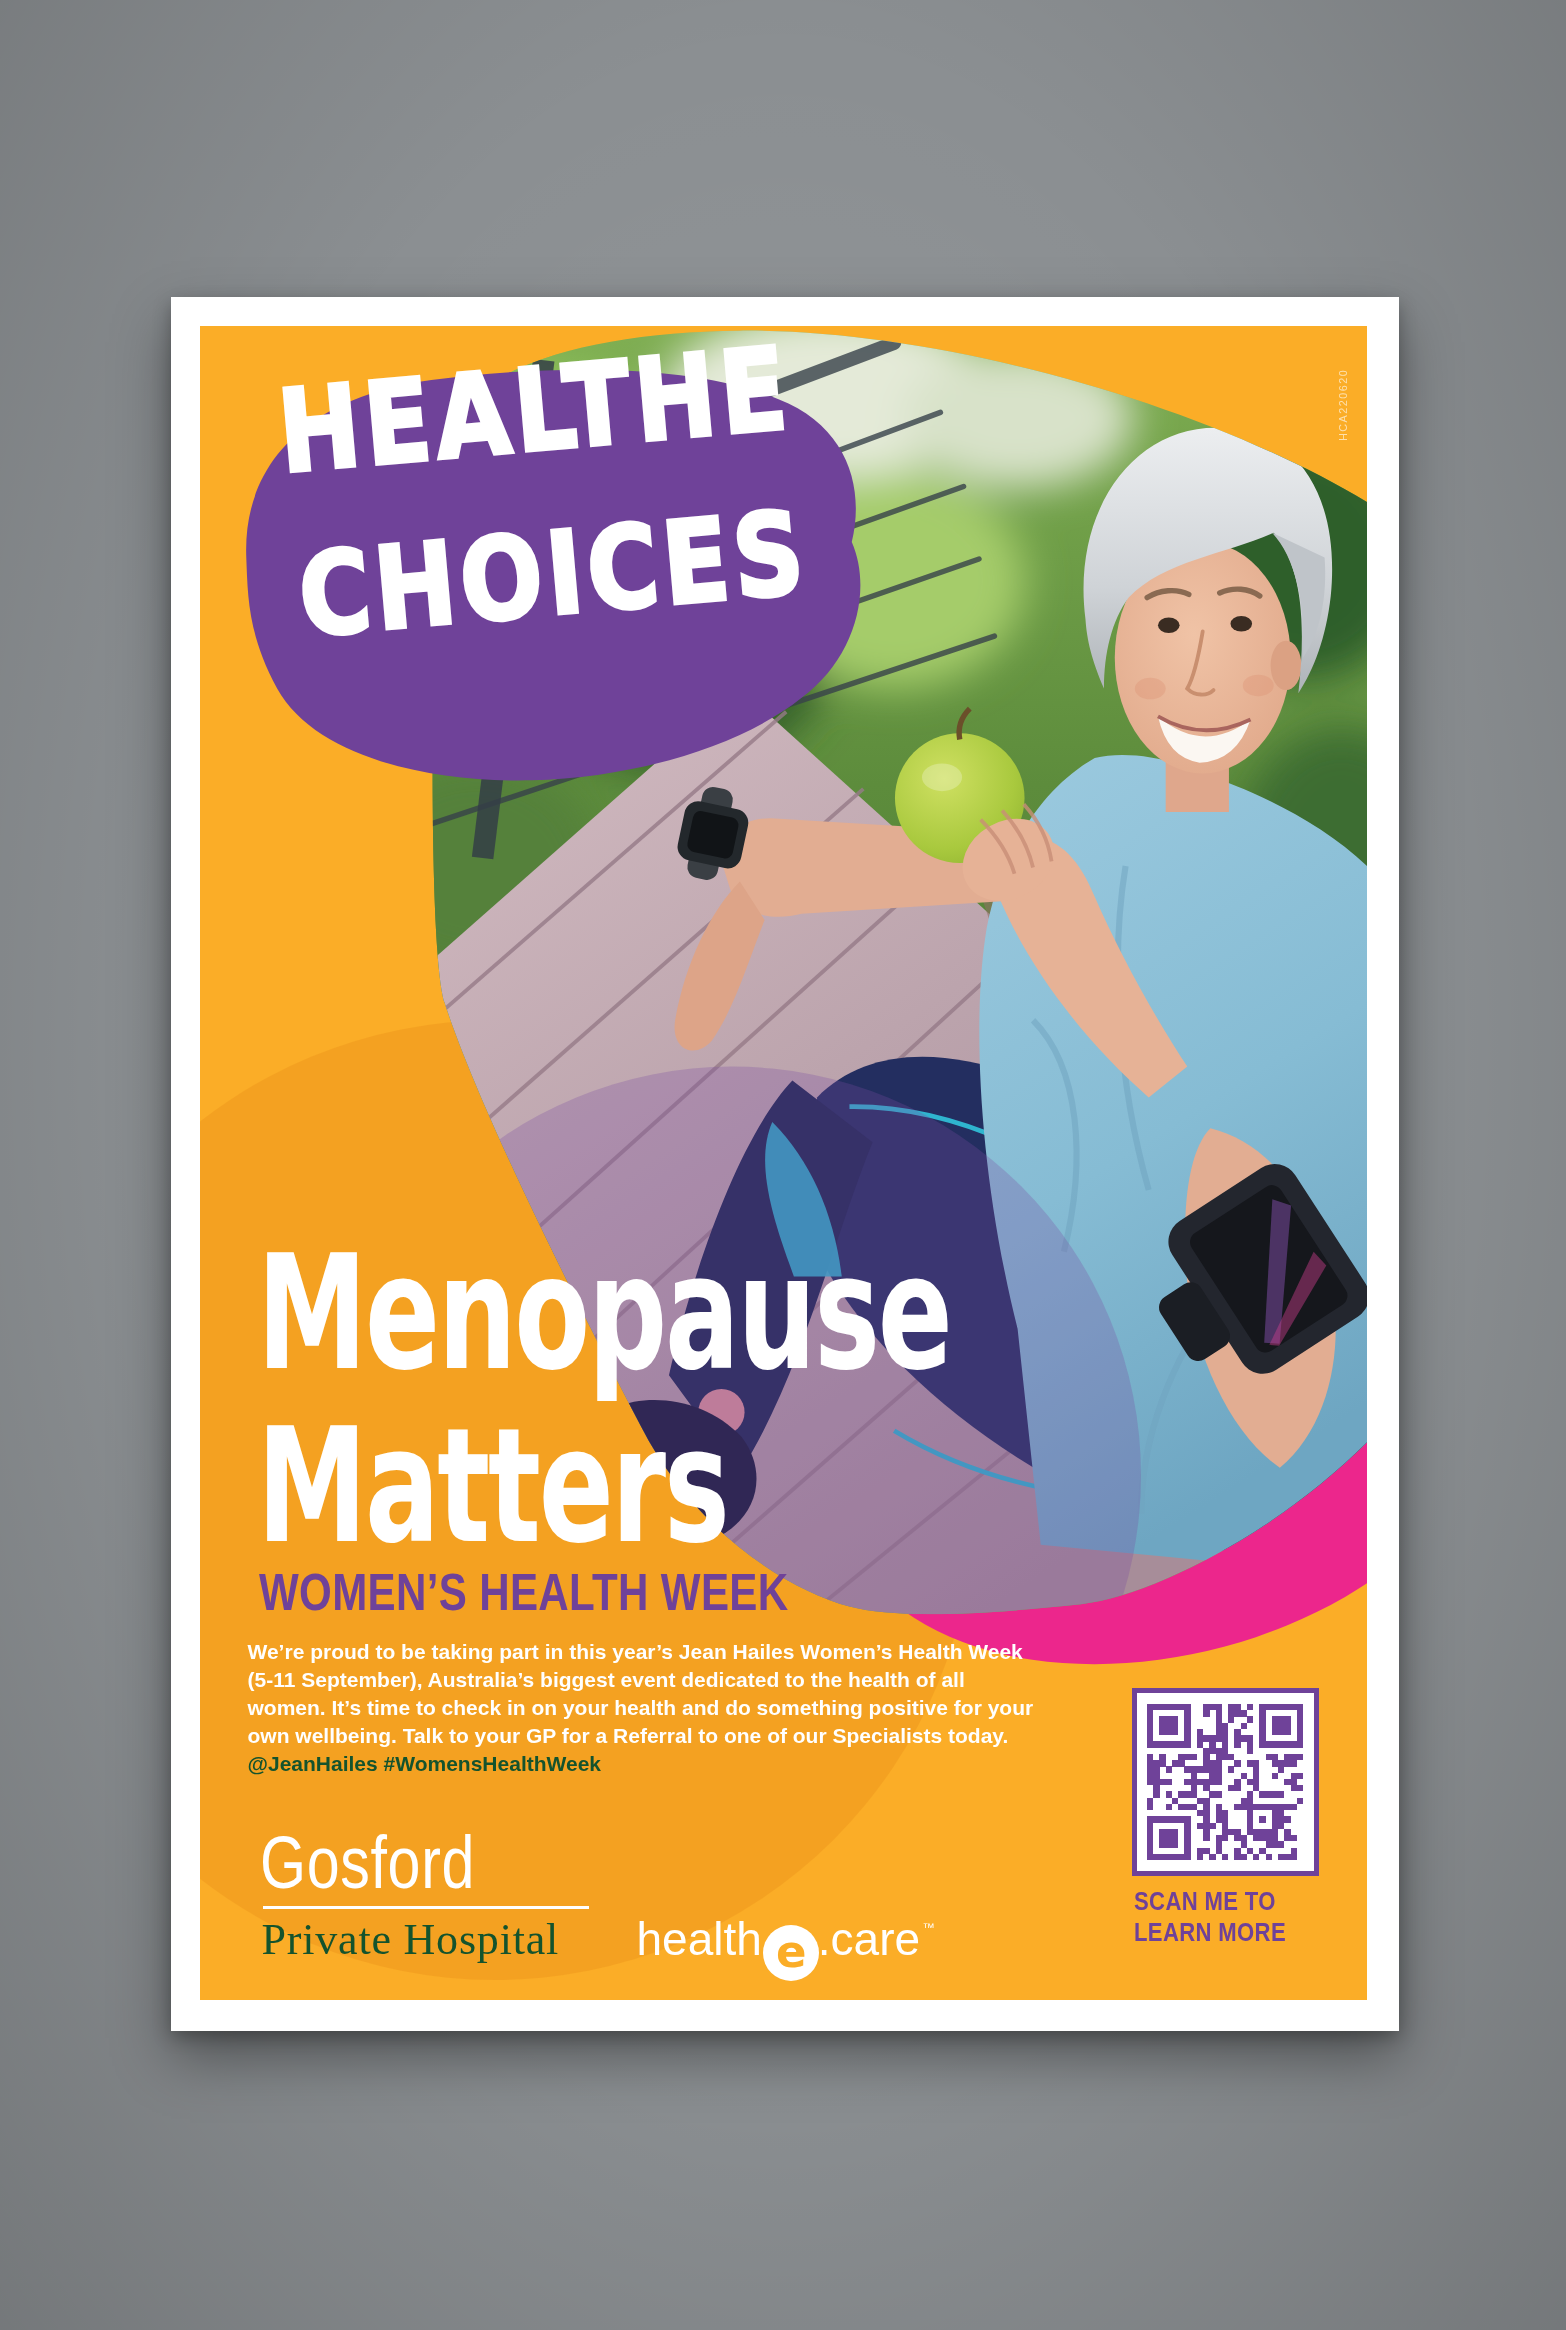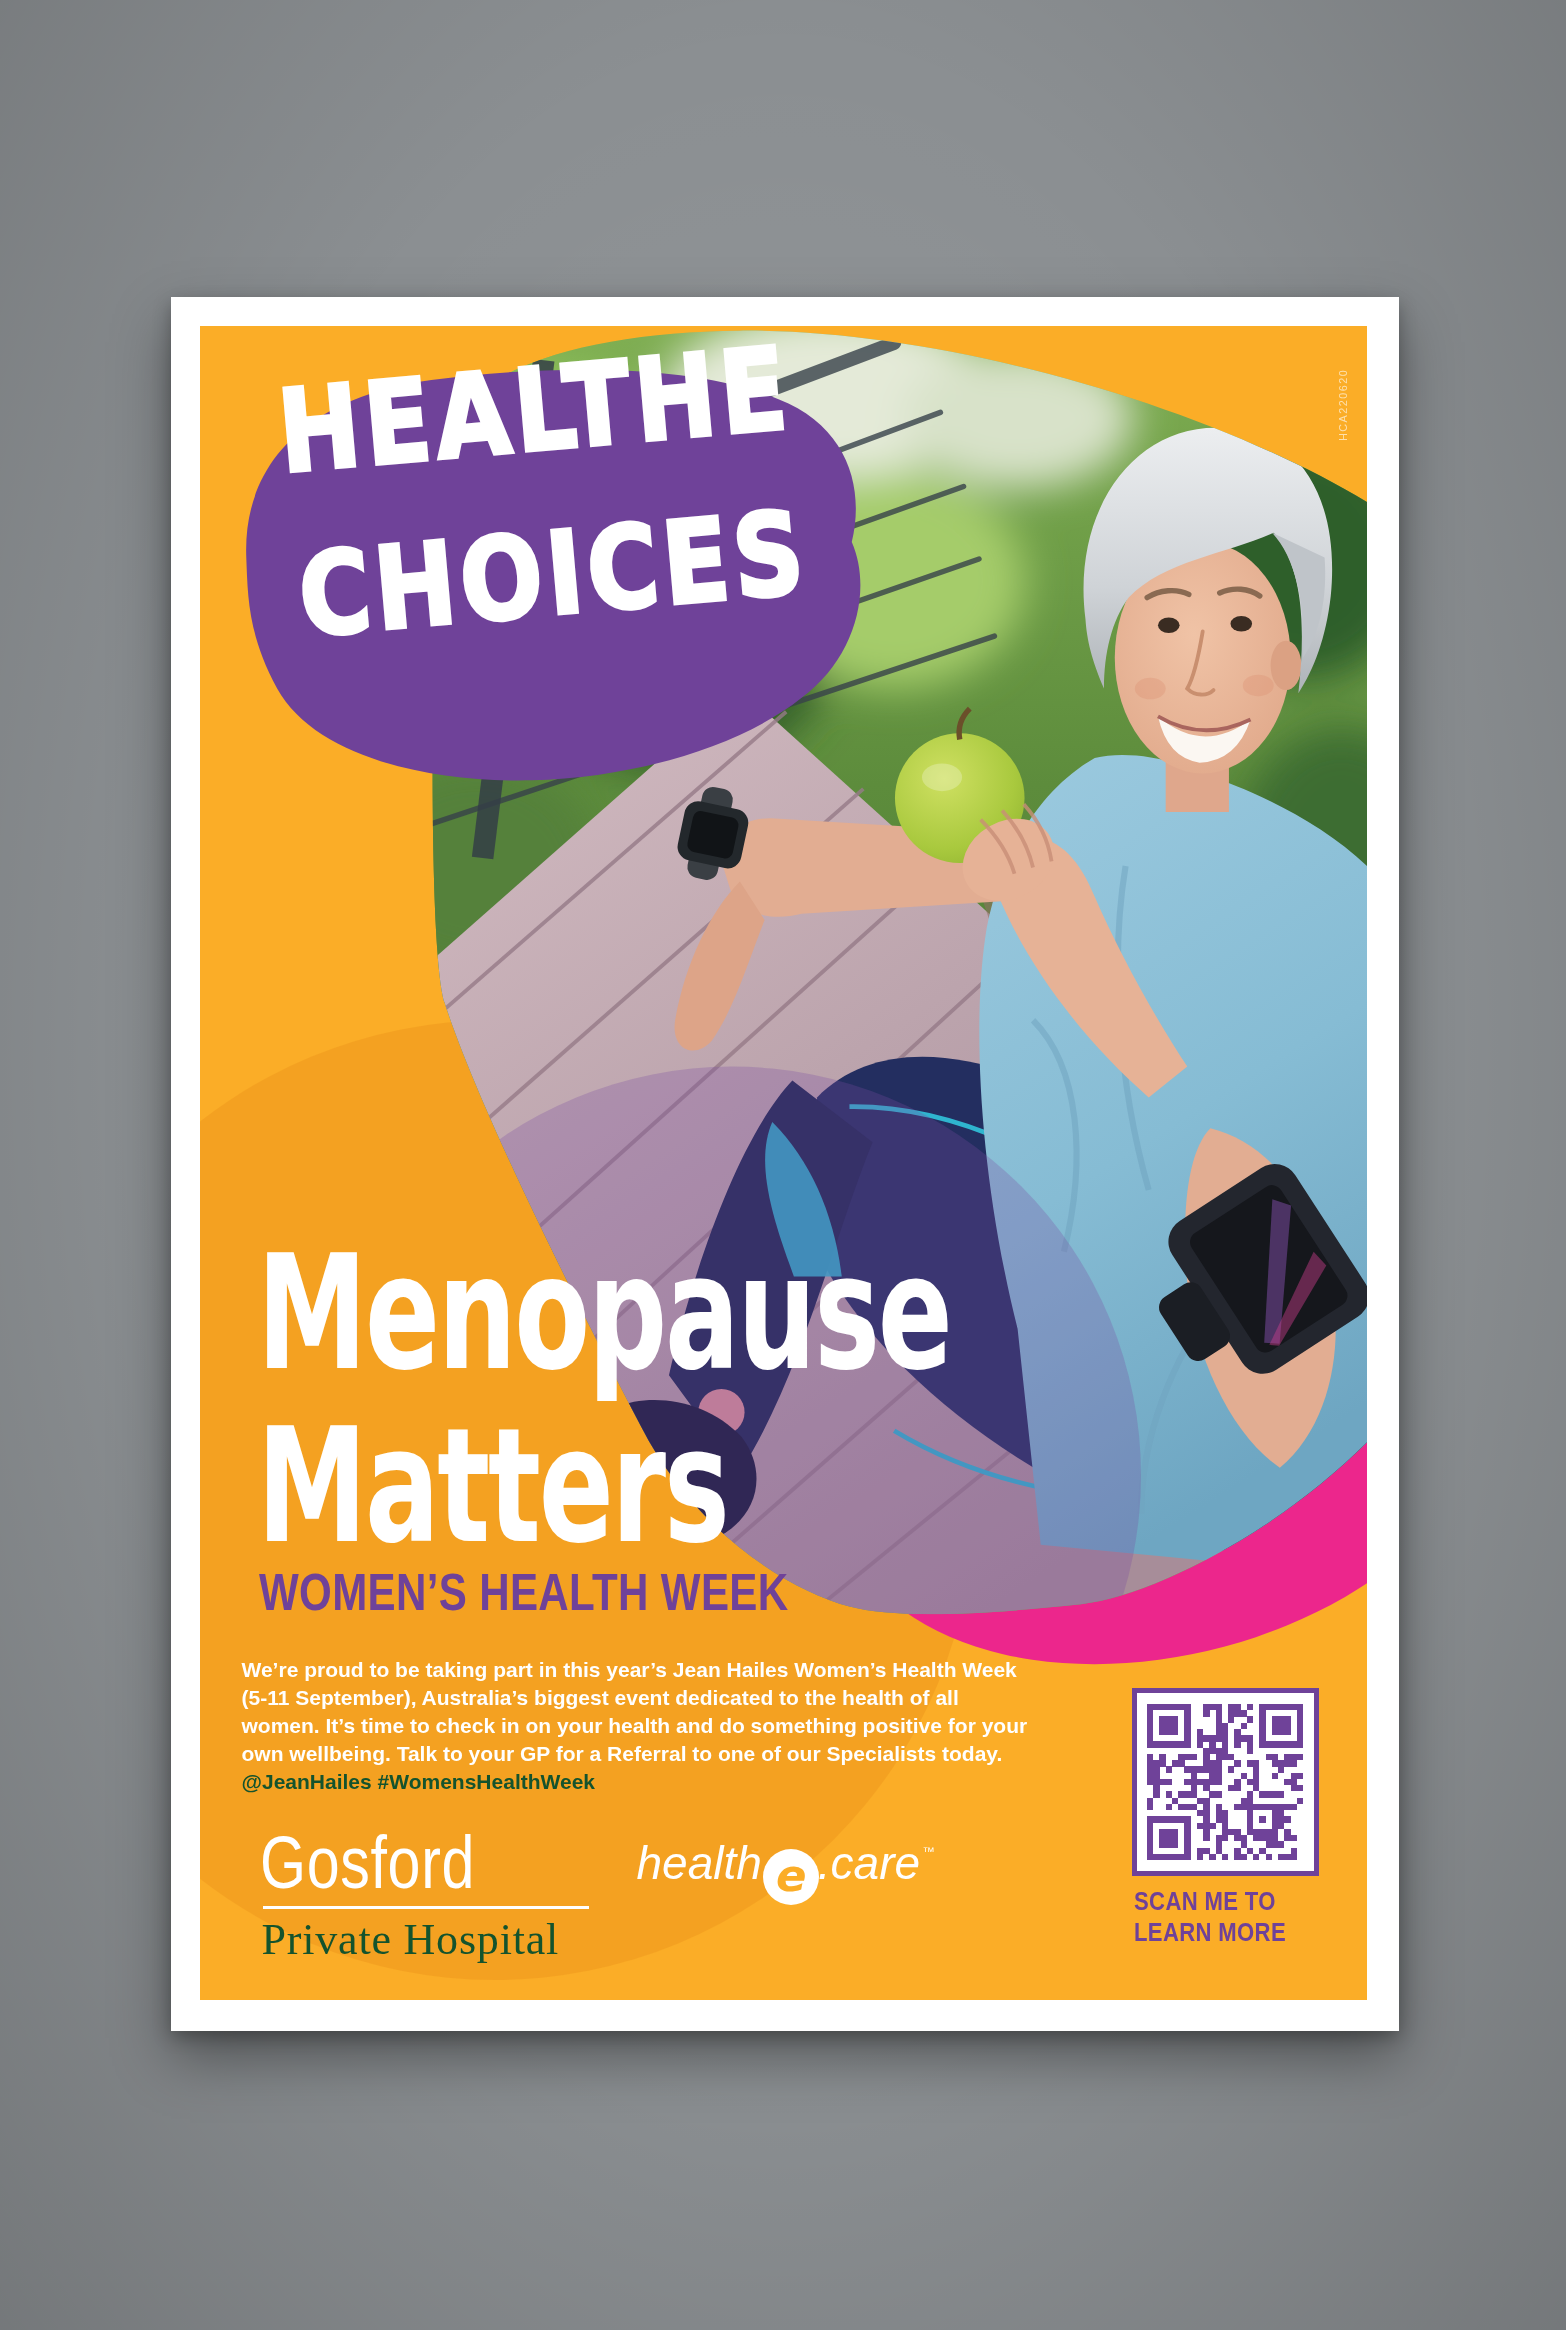--- a/index.html
+++ b/index.html
@@ -33,30 +33,30 @@
     font-size:10.8px;letter-spacing:1.5px;writing-mode:vertical-rl;transform:rotate(180deg);
     font-family:"Liberation Sans",sans-serif;}
 
   .headline{left:57px;top:901px;color:#ffffff;font-family:"DejaVu Sans",sans-serif;font-weight:bold;
     font-size:158px;line-height:173px;letter-spacing:-3.1px;transform:scaleX(.70);transform-origin:left top;white-space:nowrap;}
   .headline span{display:block;}
 
   .subhead{left:59px;top:1236px;color:#6F4299;font-weight:bold;font-size:52px;letter-spacing:0.4px;
     transform:scaleX(.81);transform-origin:left top;white-space:nowrap;}
 
-  .bodytext{left:42px;top:1312px;color:#ffffff;font-weight:bold;font-size:21px;line-height:28px;
-    white-space:pre;margin-top:18px;}
+  .bodytext{left:48px;top:1312px;color:#ffffff;font-weight:bold;font-size:21px;line-height:28px;
+    white-space:pre;}
   .hashtag{color:#14532d;font-weight:bold;font-size:21px;line-height:28px;margin:0;}
 
   .gosford{left:60px;top:1494px;color:#fff;font-size:74px;font-weight:400;letter-spacing:0.8px;
     transform:scaleX(.80);transform-origin:left top;white-space:nowrap;}
   .gosford-rule{left:63px;top:1580px;width:326px;height:3.1px;background:#ffffff;}
   .private{left:62px;top:1588px;color:#14532d;font-size:44px;font-weight:400;letter-spacing:0.8px;white-space:nowrap;font-family:Liberation Serif, serif;}
 
-  .healthecare{left:437px;top:1510px;color:#fff;font-size:46px;white-space:nowrap;font-style:italic;}
+  .healthecare{left:437px;top:1586px;color:#fff;font-size:46px;white-space:nowrap;}
   .healthecare .edisc{display:inline-block;width:56px;height:56px;border-radius:50%;background:#ffffff;
     color:#FBAD27;font-family:"DejaVu Sans",sans-serif;font-weight:bold;font-size:45px;line-height:54px;
     text-align:center;vertical-align:-12.3px;margin:0 -1.5px 0 1.5px;}
   .healthecare .tm{font-size:12.3px;vertical-align:23px;margin-left:2.3px;color:#fff;}
 
   .qr-box{left:932px;top:1362px;width:156px;height:156px;background:#ffffff;border:5.4px solid #6F4299;padding:10.8px;}
   .qr-box svg{display:block;width:156px;height:156px;}
 
   .scan{left:934px;top:1560px;color:#6F4299;font-weight:bold;font-size:26px;line-height:31px;
     letter-spacing:0.4px;transform:scaleX(.85);transform-origin:left top;white-space:nowrap;}

